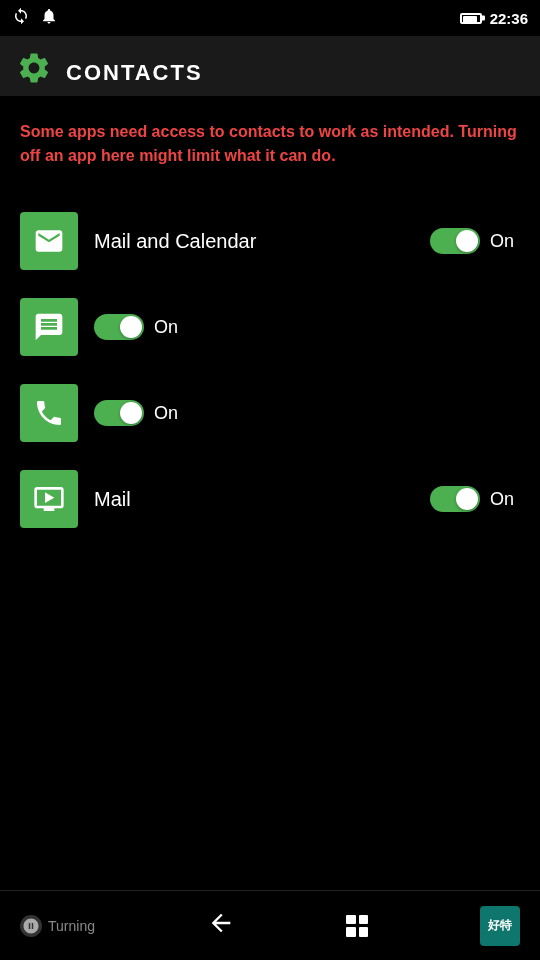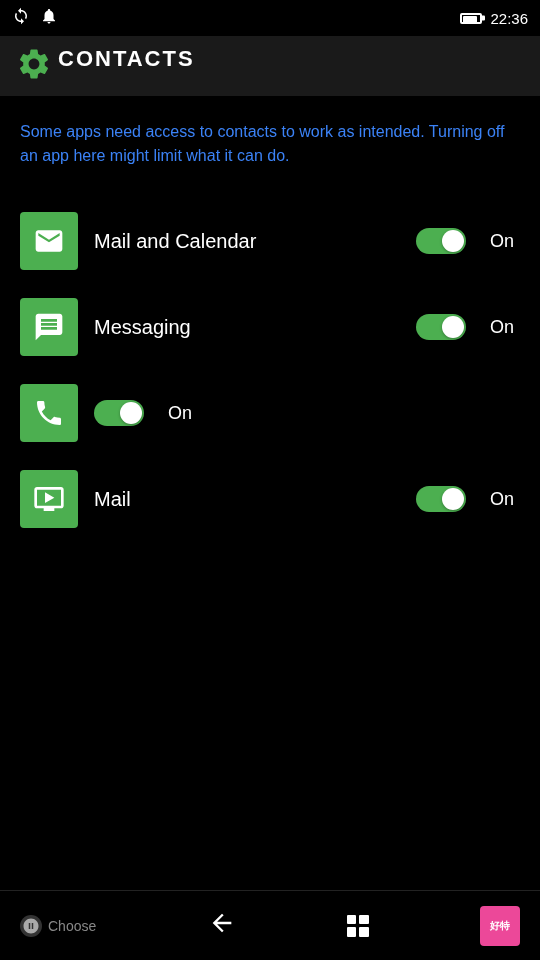--- a/index.html
+++ b/index.html
@@ -37,21 +37,21 @@
     .status-icon {
       color: #fff;
       font-size: 16px;
     }
 
     .status-bar-right {
       display: flex;
       align-items: center;
       gap: 8px;
       font-size: 15px;
-      font-weight: 400;
+      font-weight: 700;
     }
 
     .battery-icon {
       display: inline-block;
       width: 22px;
       height: 11px;
       border: 2px solid #fff;
       border-radius: 2px;
       position: relative;
     }
@@ -75,25 +75,25 @@
       top: 1px;
       width: 14px;
       height: 7px;
       background: #fff;
       border-radius: 1px;
     }
 
     
     .header {
       display: flex;
-      align-items: flex-start;
+      align-items: flex-end;
       padding: 10px 16px;
       background: #1a1a1a;
       height: 60px;
-      gap: 6px;
+      gap: 14px;
     }
 
     .header-gear {
       width: 36px;
       height: 36px;
       color: #4CAF50;
     }
 
     .header-title {
       font-size: 22px;
@@ -110,23 +110,24 @@
     .page-title {
       font-size: 30px;
       font-weight: 300;
       line-height: 1.2;
       color: #fff;
       margin-bottom: 20px;
     }
 
     .page-description {
       font-size: 16px;
-      color: #3b82f6;
+      color: #ef4444;
       line-height: 1.5;
       margin-bottom: 30px;
+      font-weight: bold;
     }
 
     
     .app-list {
       display: flex;
       flex-direction: column;
       gap: 0;
     }
 
     .app-item {
@@ -156,21 +157,21 @@
     .app-name {
       font-size: 20px;
       color: #fff;
       flex: 1;
       font-weight: 400;
     }
 
     .toggle-container {
       display: flex;
       align-items: center;
-      gap: 24px;
+      gap: 10px;
     }
 
     .toggle {
       width: 50px;
       height: 26px;
       background: #4CAF50;
       border-radius: 13px;
       position: relative;
       cursor: pointer;
     }
@@ -254,26 +255,26 @@
     }
 
     .win-grid-cell {
       background: #fff;
       border-radius: 1px;
     }
 
     .haote-badge {
       width: 40px;
       height: 40px;
-      background: #ec4899;
+      background: #0f766e;
       border-radius: 4px;
       display: flex;
       align-items: center;
       justify-content: center;
-      font-size: 10px;
+      font-size: 12px;
       color: #fff;
       font-weight: bold;
     }
   </style>
 </head>
 <body>
 
 <div class="status-bar">
   <div class="status-bar-left">
     <span class="status-icon">
@@ -321,21 +322,20 @@
         <span class="toggle-label">On</span>
       </div>
     </div>
 
     <div class="app-item">
       <div class="app-icon">
         <svg viewBox="0 0 24 24" fill="white">
           <path d="M20 2H4c-1.1 0-2 .9-2 2v18l4-4h14c1.1 0 2-.9 2-2V4c0-1.1-.9-2-2-2zm-2 12H6v-2h12v2zm0-3H6V9h12v2zm0-3H6V6h12v2z"></path>
         </svg>
       </div>
-      <span class="app-name">Messaging</span>
       <div class="toggle-container">
         <div class="toggle">
           <div class="toggle-knob"></div>
         </div>
         <span class="toggle-label">On</span>
       </div>
     </div>
 
     <div class="app-item">
       <div class="app-icon">
@@ -369,21 +369,21 @@
   </div>
 </div>
 
 <div class="bottom-nav">
   <div class="bottom-nav-left">
     <div class="neowin-logo">
       <svg width="18" height="18" viewBox="0 0 24 24" fill="#aaa">
         <path d="M12 2C6.48 2 2 6.48 2 12s4.48 10 10 10 10-4.48 10-10S17.52 2 12 2zm-1 14H9V8h2v8zm4 0h-2V8h2v8z"></path>
       </svg>
     </div>
-    <span class="neowin-text">Choose</span>
+    <span class="neowin-text">Turning</span>
   </div>
 
   <div class="back-btn">
     <svg width="28" height="28" viewBox="0 0 24 24" fill="white">
       <path d="M20 11H7.83l5.59-5.59L12 4l-8 8 8 8 1.41-1.41L7.83 13H20v-2z"></path>
     </svg>
   </div>
 
   <div class="windows-btn">
     <div class="win-grid">

